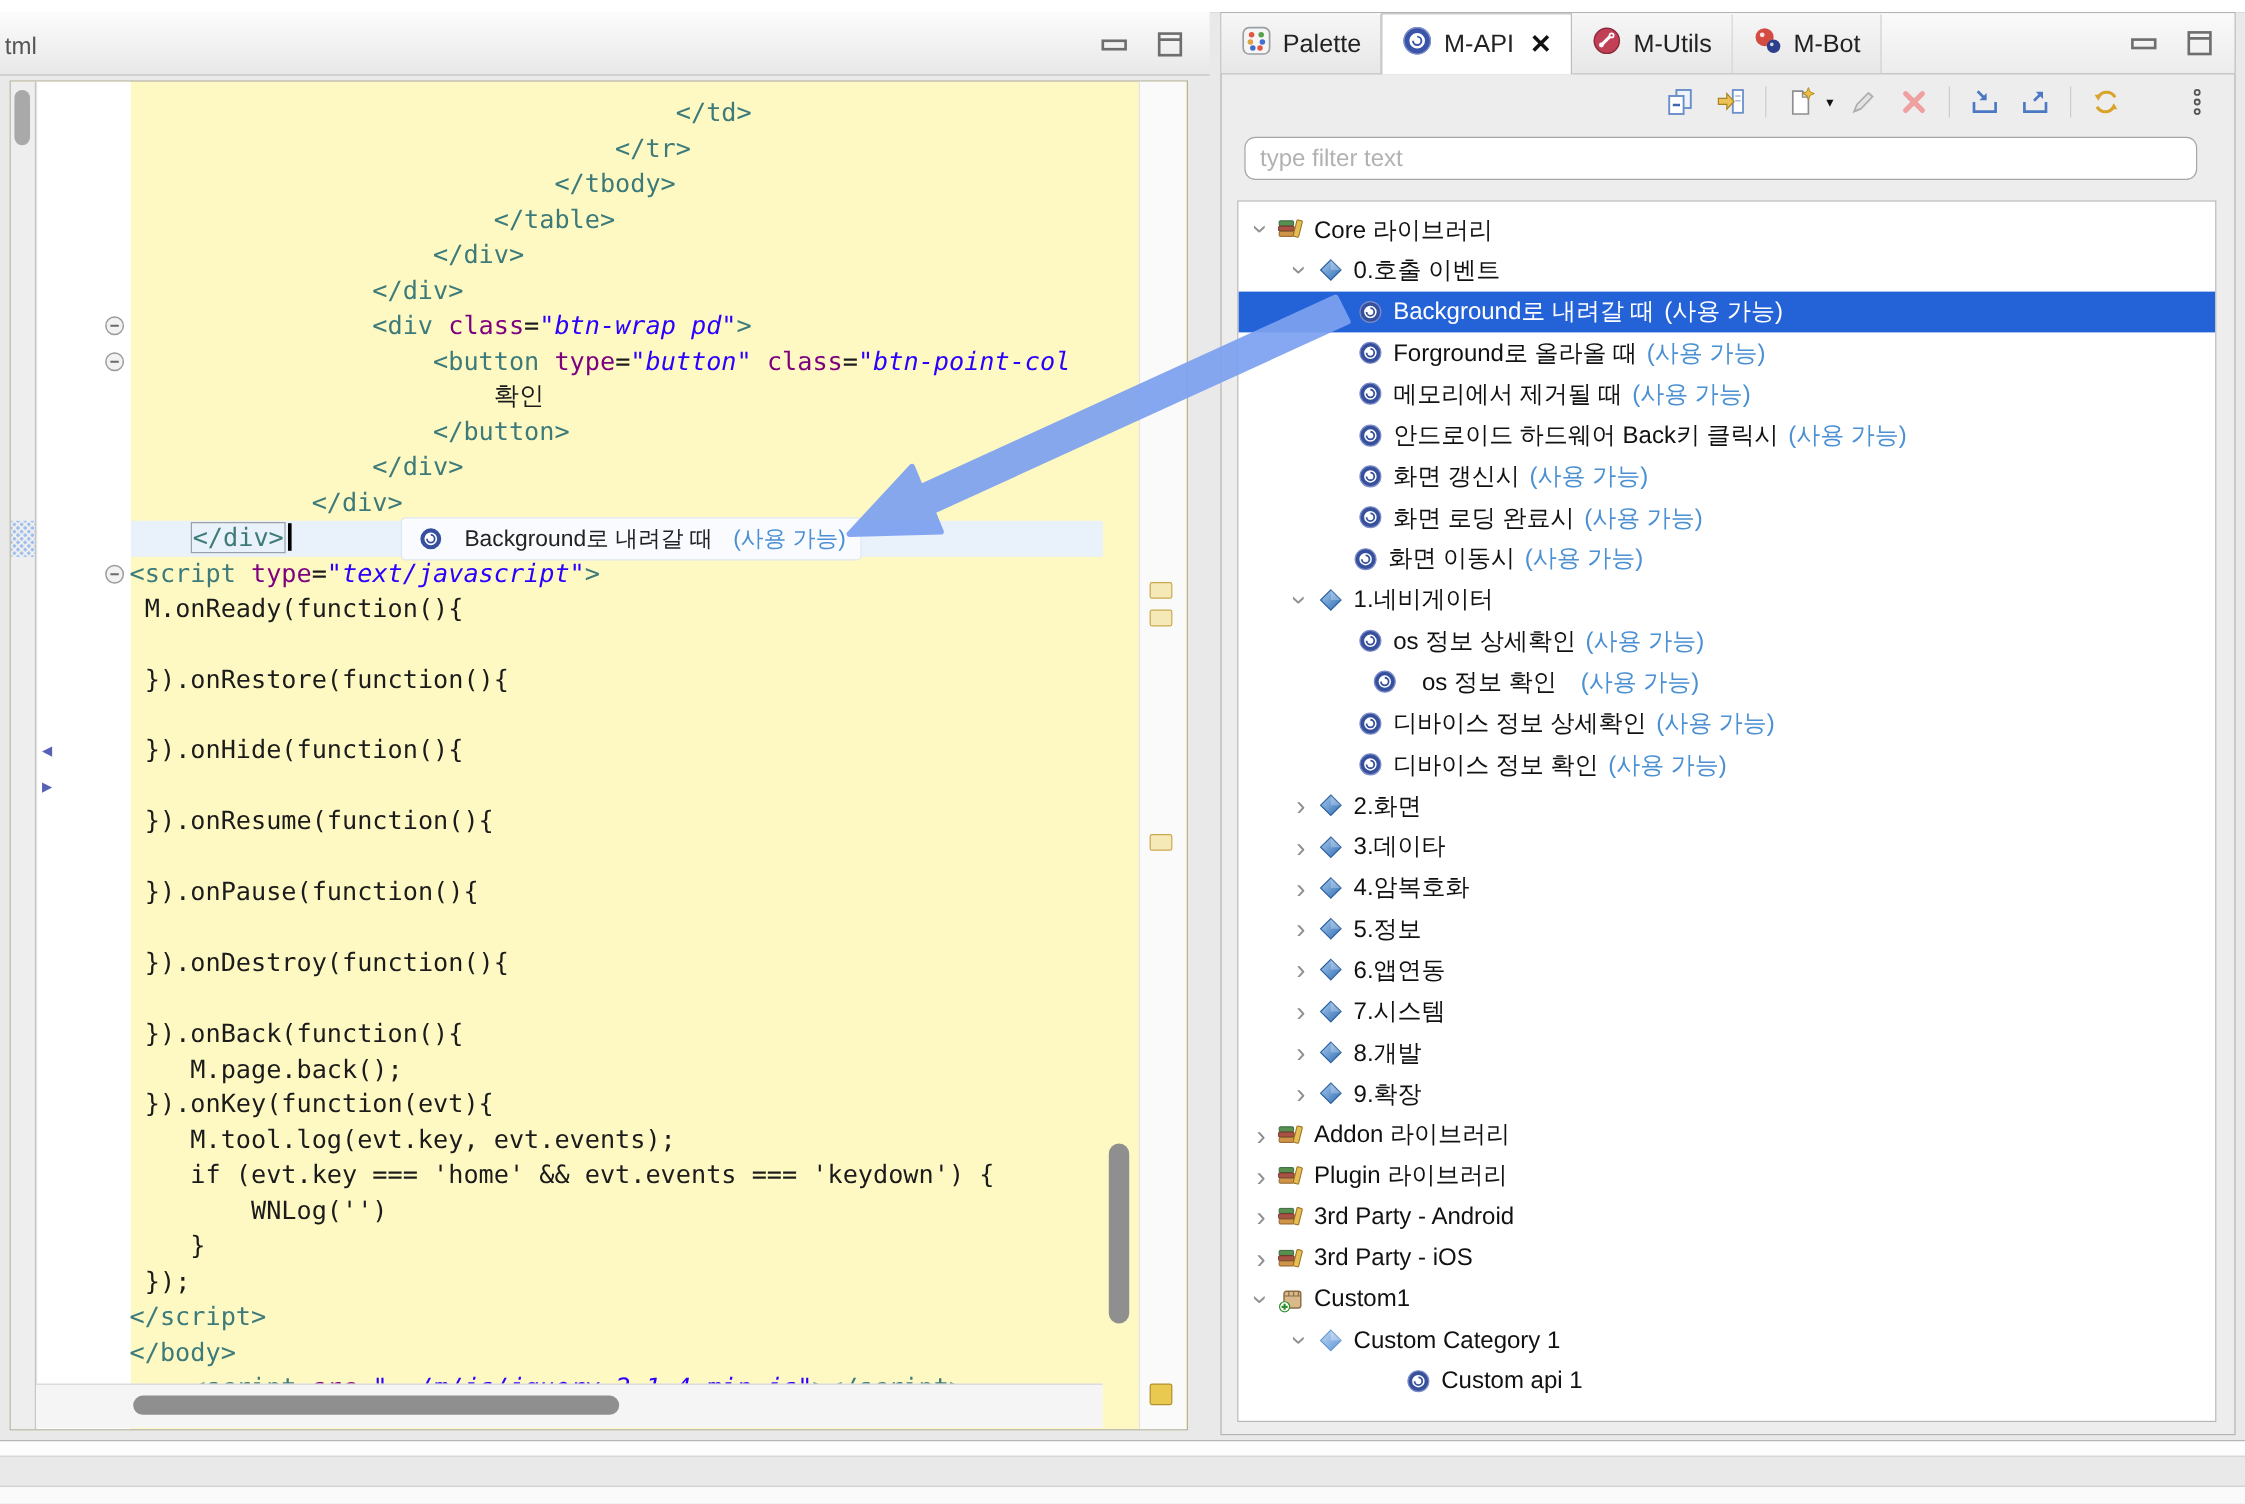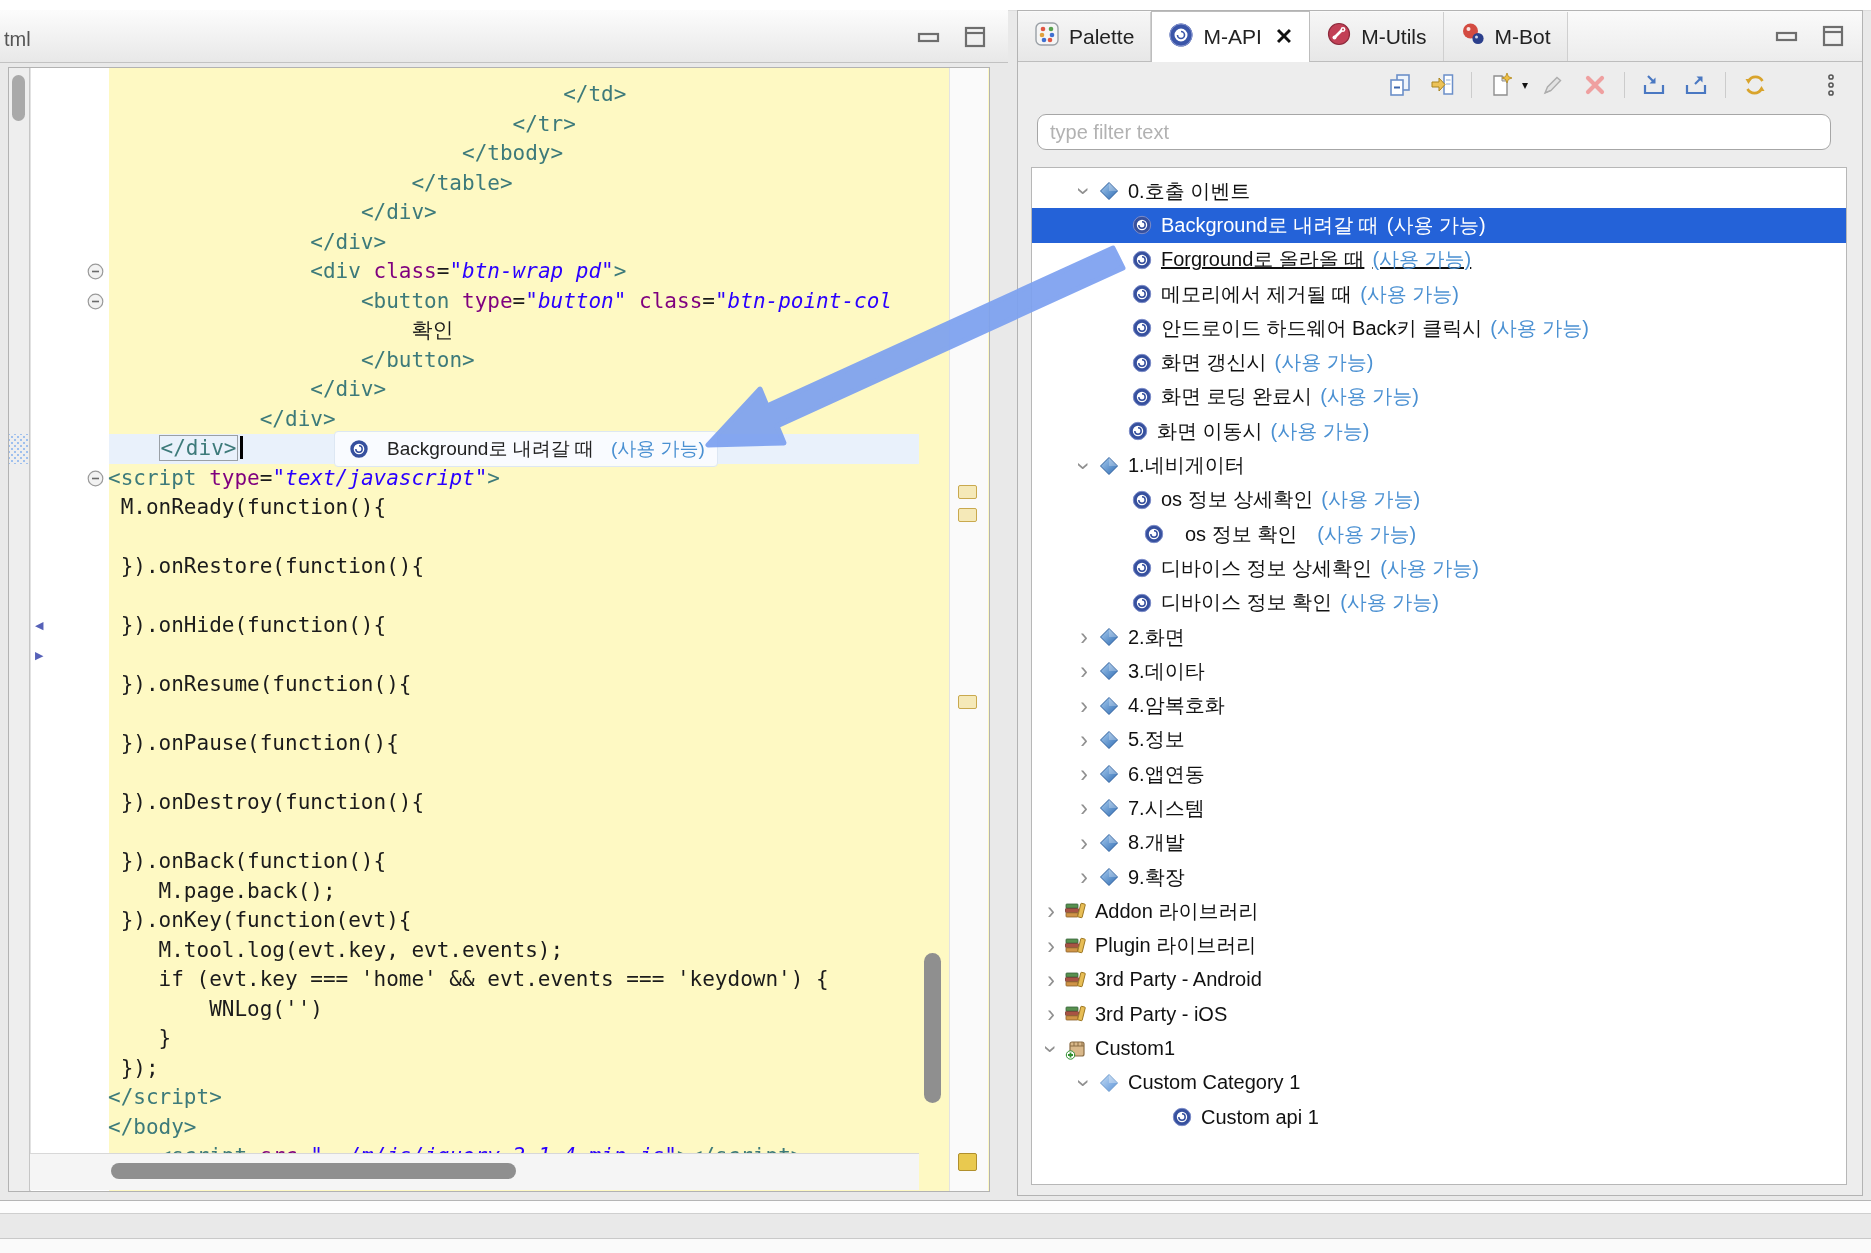--- a/index.html
+++ b/index.html
@@ -280,298 +280,310 @@
       <div class="tb-btn">
         <svg width="26" height="26" viewBox="0 0 26 26">
           <circle cx="13" cy="5" r="2.1" fill="none" stroke="#555" stroke-width="1.5"></circle>
           <circle cx="13" cy="13" r="2.1" fill="none" stroke="#555" stroke-width="1.5"></circle>
           <circle cx="13" cy="21" r="2.1" fill="none" stroke="#555" stroke-width="1.5"></circle>
         </svg>
       </div>
     </div>
   <input class="rp-filter" placeholder="type filter text" style="">
   <div class="tree-box" id="rp-tree">
-      <div class="tree-row" style="padding-left: 39px;">
+      <div class="tree-row" style="padding-left: 6px;">
         <span class="chev open">›</span>
-        <span class="t-icon">
-          <svg width="20" height="20" viewBox="0 0 20 20">
-            <polygon points="10,1.5 18.5,10 10,18.5 1.5,10" fill="url(#gDiam)" stroke="#2d5f9e" stroke-width="1"></polygon>
-            <polygon points="10,1.5 18.5,10 10,10" fill="#ffffff" opacity="0.25"></polygon>
-          </svg>
-        </span>
-        <span class="t-label">0.호출 이벤트</span>
-      </div>
-      <div class="tree-row sel" style="padding-left: 72px;">
-        <span class="chev"></span>
-        <span class="t-icon">
-          <svg width="20" height="20" viewBox="0 0 20 20">
-            <circle cx="10" cy="10" r="7" fill="#fff" stroke="#36509e" stroke-width="3.6"></circle>
-            <circle cx="10" cy="10" r="8.7" fill="none" stroke="#7c8cc9" stroke-width="1"></circle>
-            <path d="M10 6.8 a3.2 3.2 0 1 1 -3.2 3.2" fill="none" stroke="#36509e" stroke-width="1.5"></path>
-          </svg>
-        </span>
-        <span class="t-label">Background로 내려갈 때</span>
-        <span class="sfx">(사용 가능)</span>
-      </div>
-      <div class="tree-row" style="padding-left: 72px; text-decoration: underline;">
-        <span class="chev"></span>
-        <span class="t-icon">
-          <svg width="20" height="20" viewBox="0 0 20 20">
-            <circle cx="10" cy="10" r="7" fill="#fff" stroke="#36509e" stroke-width="3.6"></circle>
-            <circle cx="10" cy="10" r="8.7" fill="none" stroke="#7c8cc9" stroke-width="1"></circle>
-            <path d="M10 6.8 a3.2 3.2 0 1 1 -3.2 3.2" fill="none" stroke="#36509e" stroke-width="1.5"></path>
-          </svg>
-        </span>
-        <span class="t-label">Forground로 올라올 때</span>
-        <span class="sfx">(사용 가능)</span>
-      </div>
-      <div class="tree-row" style="padding-left: 72px;">
-        <span class="chev"></span>
-        <span class="t-icon">
-          <svg width="20" height="20" viewBox="0 0 20 20">
-            <circle cx="10" cy="10" r="7" fill="#fff" stroke="#36509e" stroke-width="3.6"></circle>
-            <circle cx="10" cy="10" r="8.7" fill="none" stroke="#7c8cc9" stroke-width="1"></circle>
-            <path d="M10 6.8 a3.2 3.2 0 1 1 -3.2 3.2" fill="none" stroke="#36509e" stroke-width="1.5"></path>
-          </svg>
-        </span>
-        <span class="t-label">메모리에서 제거될 때</span>
-        <span class="sfx">(사용 가능)</span>
-      </div>
-      <div class="tree-row" style="padding-left: 72px;">
-        <span class="chev"></span>
-        <span class="t-icon">
-          <svg width="20" height="20" viewBox="0 0 20 20">
-            <circle cx="10" cy="10" r="7" fill="#fff" stroke="#36509e" stroke-width="3.6"></circle>
-            <circle cx="10" cy="10" r="8.7" fill="none" stroke="#7c8cc9" stroke-width="1"></circle>
-            <path d="M10 6.8 a3.2 3.2 0 1 1 -3.2 3.2" fill="none" stroke="#36509e" stroke-width="1.5"></path>
-          </svg>
-        </span>
-        <span class="t-label">안드로이드 하드웨어 Back키 클릭시</span>
-        <span class="sfx">(사용 가능)</span>
-      </div>
-      <div class="tree-row" style="padding-left: 72px;">
-        <span class="chev"></span>
-        <span class="t-icon">
-          <svg width="20" height="20" viewBox="0 0 20 20">
-            <circle cx="10" cy="10" r="7" fill="#fff" stroke="#36509e" stroke-width="3.6"></circle>
-            <circle cx="10" cy="10" r="8.7" fill="none" stroke="#7c8cc9" stroke-width="1"></circle>
-            <path d="M10 6.8 a3.2 3.2 0 1 1 -3.2 3.2" fill="none" stroke="#36509e" stroke-width="1.5"></path>
-          </svg>
-        </span>
-        <span class="t-label">화면 갱신시</span>
-        <span class="sfx">(사용 가능)</span>
-      </div>
-      <div class="tree-row" style="padding-left: 72px;">
-        <span class="chev"></span>
-        <span class="t-icon">
-          <svg width="20" height="20" viewBox="0 0 20 20">
-            <circle cx="10" cy="10" r="7" fill="#fff" stroke="#36509e" stroke-width="3.6"></circle>
-            <circle cx="10" cy="10" r="8.7" fill="none" stroke="#7c8cc9" stroke-width="1"></circle>
-            <path d="M10 6.8 a3.2 3.2 0 1 1 -3.2 3.2" fill="none" stroke="#36509e" stroke-width="1.5"></path>
-          </svg>
-        </span>
-        <span class="t-label">화면 로딩 완료시</span>
-        <span class="sfx">(사용 가능)</span>
-      </div>
-      <div class="tree-row" style="padding-left: 68px;">
-        <span class="chev"></span>
-        <span class="t-icon">
-          <svg width="20" height="20" viewBox="0 0 20 20">
-            <circle cx="10" cy="10" r="7" fill="#fff" stroke="#36509e" stroke-width="3.6"></circle>
-            <circle cx="10" cy="10" r="8.7" fill="none" stroke="#7c8cc9" stroke-width="1"></circle>
-            <path d="M10 6.8 a3.2 3.2 0 1 1 -3.2 3.2" fill="none" stroke="#36509e" stroke-width="1.5"></path>
-          </svg>
-        </span>
-        <span class="t-label">화면 이동시</span>
-        <span class="sfx">(사용 가능)</span>
-      </div>
-      <div class="tree-row" style="padding-left: 39px;">
-        <span class="chev open">›</span>
-        <span class="t-icon">
-          <svg width="20" height="20" viewBox="0 0 20 20">
-            <polygon points="10,1.5 18.5,10 10,18.5 1.5,10" fill="url(#gDiam)" stroke="#2d5f9e" stroke-width="1"></polygon>
-            <polygon points="10,1.5 18.5,10 10,10" fill="#ffffff" opacity="0.25"></polygon>
-          </svg>
-        </span>
-        <span class="t-label">1.네비게이터</span>
-      </div>
-      <div class="tree-row" style="padding-left: 72px; text-align: center;">
-        <span class="chev"></span>
-        <span class="t-icon">
-          <svg width="20" height="20" viewBox="0 0 20 20">
-            <circle cx="10" cy="10" r="7" fill="#fff" stroke="#36509e" stroke-width="3.6"></circle>
-            <circle cx="10" cy="10" r="8.7" fill="none" stroke="#7c8cc9" stroke-width="1"></circle>
-            <path d="M10 6.8 a3.2 3.2 0 1 1 -3.2 3.2" fill="none" stroke="#36509e" stroke-width="1.5"></path>
-          </svg>
-        </span>
-        <span class="t-label">os 정보 상세확인</span>
-        <span class="sfx">(사용 가능)</span>
-      </div>
-      <div class="tree-row" style="padding-left: 72px; gap: 12px;">
-        <span class="chev"></span>
-        <span class="t-icon">
-          <svg width="20" height="20" viewBox="0 0 20 20">
-            <circle cx="10" cy="10" r="7" fill="#fff" stroke="#36509e" stroke-width="3.6"></circle>
-            <circle cx="10" cy="10" r="8.7" fill="none" stroke="#7c8cc9" stroke-width="1"></circle>
-            <path d="M10 6.8 a3.2 3.2 0 1 1 -3.2 3.2" fill="none" stroke="#36509e" stroke-width="1.5"></path>
-          </svg>
-        </span>
-        <span class="t-label">os 정보 확인</span>
-        <span class="sfx">(사용 가능)</span>
-      </div>
-      <div class="tree-row" style="padding-left: 72px;">
-        <span class="chev"></span>
-        <span class="t-icon">
-          <svg width="20" height="20" viewBox="0 0 20 20">
-            <circle cx="10" cy="10" r="7" fill="#fff" stroke="#36509e" stroke-width="3.6"></circle>
-            <circle cx="10" cy="10" r="8.7" fill="none" stroke="#7c8cc9" stroke-width="1"></circle>
-            <path d="M10 6.8 a3.2 3.2 0 1 1 -3.2 3.2" fill="none" stroke="#36509e" stroke-width="1.5"></path>
-          </svg>
-        </span>
-        <span class="t-label">디바이스 정보 상세확인</span>
-        <span class="sfx">(사용 가능)</span>
-      </div>
-      <div class="tree-row" style="padding-left: 72px;">
-        <span class="chev"></span>
-        <span class="t-icon">
-          <svg width="20" height="20" viewBox="0 0 20 20">
-            <circle cx="10" cy="10" r="7" fill="#fff" stroke="#36509e" stroke-width="3.6"></circle>
-            <circle cx="10" cy="10" r="8.7" fill="none" stroke="#7c8cc9" stroke-width="1"></circle>
-            <path d="M10 6.8 a3.2 3.2 0 1 1 -3.2 3.2" fill="none" stroke="#36509e" stroke-width="1.5"></path>
-          </svg>
-        </span>
-        <span class="t-label">디바이스 정보 확인</span>
-        <span class="sfx">(사용 가능)</span>
-      </div>
-      <div class="tree-row" style="padding-left: 39px;">
-        <span class="chev">›</span>
-        <span class="t-icon">
-          <svg width="20" height="20" viewBox="0 0 20 20">
-            <polygon points="10,1.5 18.5,10 10,18.5 1.5,10" fill="url(#gDiam)" stroke="#2d5f9e" stroke-width="1"></polygon>
-            <polygon points="10,1.5 18.5,10 10,10" fill="#ffffff" opacity="0.25"></polygon>
-          </svg>
-        </span>
-        <span class="t-label">2.화면</span>
-      </div>
-      <div class="tree-row" style="padding-left: 39px;">
-        <span class="chev">›</span>
-        <span class="t-icon">
-          <svg width="20" height="20" viewBox="0 0 20 20">
-            <polygon points="10,1.5 18.5,10 10,18.5 1.5,10" fill="url(#gDiam)" stroke="#2d5f9e" stroke-width="1"></polygon>
-            <polygon points="10,1.5 18.5,10 10,10" fill="#ffffff" opacity="0.25"></polygon>
-          </svg>
-        </span>
-        <span class="t-label">3.데이타</span>
-      </div>
-      <div class="tree-row" style="padding-left: 39px;">
-        <span class="chev">›</span>
-        <span class="t-icon">
-          <svg width="20" height="20" viewBox="0 0 20 20">
-            <polygon points="10,1.5 18.5,10 10,18.5 1.5,10" fill="url(#gDiam)" stroke="#2d5f9e" stroke-width="1"></polygon>
-            <polygon points="10,1.5 18.5,10 10,10" fill="#ffffff" opacity="0.25"></polygon>
-          </svg>
-        </span>
-        <span class="t-label">4.암복호화</span>
-      </div>
-      <div class="tree-row" style="padding-left: 39px;">
-        <span class="chev">›</span>
-        <span class="t-icon">
-          <svg width="20" height="20" viewBox="0 0 20 20">
-            <polygon points="10,1.5 18.5,10 10,18.5 1.5,10" fill="url(#gDiam)" stroke="#2d5f9e" stroke-width="1"></polygon>
-            <polygon points="10,1.5 18.5,10 10,10" fill="#ffffff" opacity="0.25"></polygon>
-          </svg>
-        </span>
-        <span class="t-label">5.정보</span>
-      </div>
-      <div class="tree-row" style="padding-left: 39px;">
-        <span class="chev">›</span>
-        <span class="t-icon">
-          <svg width="20" height="20" viewBox="0 0 20 20">
-            <polygon points="10,1.5 18.5,10 10,18.5 1.5,10" fill="url(#gDiam)" stroke="#2d5f9e" stroke-width="1"></polygon>
-            <polygon points="10,1.5 18.5,10 10,10" fill="#ffffff" opacity="0.25"></polygon>
-          </svg>
-        </span>
-        <span class="t-label">6.앱연동</span>
-      </div>
-      <div class="tree-row" style="padding-left: 39px;">
-        <span class="chev">›</span>
-        <span class="t-icon">
-          <svg width="20" height="20" viewBox="0 0 20 20">
-            <polygon points="10,1.5 18.5,10 10,18.5 1.5,10" fill="url(#gDiam)" stroke="#2d5f9e" stroke-width="1"></polygon>
-            <polygon points="10,1.5 18.5,10 10,10" fill="#ffffff" opacity="0.25"></polygon>
-          </svg>
-        </span>
-        <span class="t-label">7.시스템</span>
-      </div>
-      <div class="tree-row" style="padding-left: 39px;">
-        <span class="chev">›</span>
-        <span class="t-icon">
-          <svg width="20" height="20" viewBox="0 0 20 20">
-            <polygon points="10,1.5 18.5,10 10,18.5 1.5,10" fill="url(#gDiam)" stroke="#2d5f9e" stroke-width="1"></polygon>
-            <polygon points="10,1.5 18.5,10 10,10" fill="#ffffff" opacity="0.25"></polygon>
-          </svg>
-        </span>
-        <span class="t-label">8.개발</span>
-      </div>
-      <div class="tree-row" style="padding-left: 39px;">
-        <span class="chev">›</span>
-        <span class="t-icon">
-          <svg width="20" height="20" viewBox="0 0 20 20">
-            <polygon points="10,1.5 18.5,10 10,18.5 1.5,10" fill="url(#gDiam)" stroke="#2d5f9e" stroke-width="1"></polygon>
-            <polygon points="10,1.5 18.5,10 10,10" fill="#ffffff" opacity="0.25"></polygon>
-          </svg>
-        </span>
-        <span class="t-label">9.확장</span>
-      </div>
-      <div class="tree-row" style="padding-left: 6px;">
-        <span class="chev">›</span>
         <span class="t-icon">
           <svg width="22" height="20" viewBox="0 0 22 20">
             <rect x="1" y="3" width="12" height="4.2" rx="0.8" fill="#57904f" stroke="#35623a" stroke-width="0.8"></rect>
             <rect x="0.5" y="7.4" width="13" height="4.2" rx="0.8" fill="#a85343" stroke="#6e352c" stroke-width="0.8"></rect>
             <rect x="1" y="11.8" width="12" height="4.2" rx="0.8" fill="#cf9447" stroke="#8a5f2a" stroke-width="0.8"></rect>
             <rect x="14.2" y="2.5" width="4.6" height="14" rx="0.8" fill="#e7bd55" stroke="#9a7420" stroke-width="0.9" transform="rotate(14 16.5 9.5)"></rect>
           </svg>
         </span>
-        <span class="t-label">Addon 라이브러리</span>
+        <span class="t-label">Core 라이브러리</span>
+      </div>
+      <div class="tree-row" style="padding-left: 39px;">
+        <span class="chev open">›</span>
+        <span class="t-icon">
+          <svg width="20" height="20" viewBox="0 0 20 20">
+            <polygon points="10,1.5 18.5,10 10,18.5 1.5,10" fill="url(#gDiam)" stroke="#2d5f9e" stroke-width="1"></polygon>
+            <polygon points="10,1.5 18.5,10 10,10" fill="#ffffff" opacity="0.25"></polygon>
+          </svg>
+        </span>
+        <span class="t-label">0.호출 이벤트</span>
+      </div>
+      <div class="tree-row sel" style="padding-left: 72px;">
+        <span class="chev"></span>
+        <span class="t-icon">
+          <svg width="20" height="20" viewBox="0 0 20 20">
+            <circle cx="10" cy="10" r="7" fill="#fff" stroke="#36509e" stroke-width="3.6"></circle>
+            <circle cx="10" cy="10" r="8.7" fill="none" stroke="#7c8cc9" stroke-width="1"></circle>
+            <path d="M10 6.8 a3.2 3.2 0 1 1 -3.2 3.2" fill="none" stroke="#36509e" stroke-width="1.5"></path>
+          </svg>
+        </span>
+        <span class="t-label">Background로 내려갈 때</span>
+        <span class="sfx">(사용 가능)</span>
+      </div>
+      <div class="tree-row" style="padding-left: 72px;">
+        <span class="chev"></span>
+        <span class="t-icon">
+          <svg width="20" height="20" viewBox="0 0 20 20">
+            <circle cx="10" cy="10" r="7" fill="#fff" stroke="#36509e" stroke-width="3.6"></circle>
+            <circle cx="10" cy="10" r="8.7" fill="none" stroke="#7c8cc9" stroke-width="1"></circle>
+            <path d="M10 6.8 a3.2 3.2 0 1 1 -3.2 3.2" fill="none" stroke="#36509e" stroke-width="1.5"></path>
+          </svg>
+        </span>
+        <span class="t-label">Forground로 올라올 때</span>
+        <span class="sfx">(사용 가능)</span>
+      </div>
+      <div class="tree-row" style="padding-left: 72px;">
+        <span class="chev"></span>
+        <span class="t-icon">
+          <svg width="20" height="20" viewBox="0 0 20 20">
+            <circle cx="10" cy="10" r="7" fill="#fff" stroke="#36509e" stroke-width="3.6"></circle>
+            <circle cx="10" cy="10" r="8.7" fill="none" stroke="#7c8cc9" stroke-width="1"></circle>
+            <path d="M10 6.8 a3.2 3.2 0 1 1 -3.2 3.2" fill="none" stroke="#36509e" stroke-width="1.5"></path>
+          </svg>
+        </span>
+        <span class="t-label">메모리에서 제거될 때</span>
+        <span class="sfx">(사용 가능)</span>
+      </div>
+      <div class="tree-row" style="padding-left: 72px;">
+        <span class="chev"></span>
+        <span class="t-icon">
+          <svg width="20" height="20" viewBox="0 0 20 20">
+            <circle cx="10" cy="10" r="7" fill="#fff" stroke="#36509e" stroke-width="3.6"></circle>
+            <circle cx="10" cy="10" r="8.7" fill="none" stroke="#7c8cc9" stroke-width="1"></circle>
+            <path d="M10 6.8 a3.2 3.2 0 1 1 -3.2 3.2" fill="none" stroke="#36509e" stroke-width="1.5"></path>
+          </svg>
+        </span>
+        <span class="t-label">안드로이드 하드웨어 Back키 클릭시</span>
+        <span class="sfx">(사용 가능)</span>
+      </div>
+      <div class="tree-row" style="padding-left: 72px;">
+        <span class="chev"></span>
+        <span class="t-icon">
+          <svg width="20" height="20" viewBox="0 0 20 20">
+            <circle cx="10" cy="10" r="7" fill="#fff" stroke="#36509e" stroke-width="3.6"></circle>
+            <circle cx="10" cy="10" r="8.7" fill="none" stroke="#7c8cc9" stroke-width="1"></circle>
+            <path d="M10 6.8 a3.2 3.2 0 1 1 -3.2 3.2" fill="none" stroke="#36509e" stroke-width="1.5"></path>
+          </svg>
+        </span>
+        <span class="t-label">화면 갱신시</span>
+        <span class="sfx">(사용 가능)</span>
+      </div>
+      <div class="tree-row" style="padding-left: 72px;">
+        <span class="chev"></span>
+        <span class="t-icon">
+          <svg width="20" height="20" viewBox="0 0 20 20">
+            <circle cx="10" cy="10" r="7" fill="#fff" stroke="#36509e" stroke-width="3.6"></circle>
+            <circle cx="10" cy="10" r="8.7" fill="none" stroke="#7c8cc9" stroke-width="1"></circle>
+            <path d="M10 6.8 a3.2 3.2 0 1 1 -3.2 3.2" fill="none" stroke="#36509e" stroke-width="1.5"></path>
+          </svg>
+        </span>
+        <span class="t-label">화면 로딩 완료시</span>
+        <span class="sfx">(사용 가능)</span>
+      </div>
+      <div class="tree-row" style="padding-left: 68px;">
+        <span class="chev"></span>
+        <span class="t-icon">
+          <svg width="20" height="20" viewBox="0 0 20 20">
+            <circle cx="10" cy="10" r="7" fill="#fff" stroke="#36509e" stroke-width="3.6"></circle>
+            <circle cx="10" cy="10" r="8.7" fill="none" stroke="#7c8cc9" stroke-width="1"></circle>
+            <path d="M10 6.8 a3.2 3.2 0 1 1 -3.2 3.2" fill="none" stroke="#36509e" stroke-width="1.5"></path>
+          </svg>
+        </span>
+        <span class="t-label">화면 이동시</span>
+        <span class="sfx">(사용 가능)</span>
+      </div>
+      <div class="tree-row" style="padding-left: 39px;">
+        <span class="chev open">›</span>
+        <span class="t-icon">
+          <svg width="20" height="20" viewBox="0 0 20 20">
+            <polygon points="10,1.5 18.5,10 10,18.5 1.5,10" fill="url(#gDiam)" stroke="#2d5f9e" stroke-width="1"></polygon>
+            <polygon points="10,1.5 18.5,10 10,10" fill="#ffffff" opacity="0.25"></polygon>
+          </svg>
+        </span>
+        <span class="t-label">1.네비게이터</span>
+      </div>
+      <div class="tree-row" style="padding-left: 72px; text-align: center;">
+        <span class="chev"></span>
+        <span class="t-icon">
+          <svg width="20" height="20" viewBox="0 0 20 20">
+            <circle cx="10" cy="10" r="7" fill="#fff" stroke="#36509e" stroke-width="3.6"></circle>
+            <circle cx="10" cy="10" r="8.7" fill="none" stroke="#7c8cc9" stroke-width="1"></circle>
+            <path d="M10 6.8 a3.2 3.2 0 1 1 -3.2 3.2" fill="none" stroke="#36509e" stroke-width="1.5"></path>
+          </svg>
+        </span>
+        <span class="t-label">os 정보 상세확인</span>
+        <span class="sfx">(사용 가능)</span>
+      </div>
+      <div class="tree-row" style="padding-left: 72px; gap: 12px;">
+        <span class="chev"></span>
+        <span class="t-icon">
+          <svg width="20" height="20" viewBox="0 0 20 20">
+            <circle cx="10" cy="10" r="7" fill="#fff" stroke="#36509e" stroke-width="3.6"></circle>
+            <circle cx="10" cy="10" r="8.7" fill="none" stroke="#7c8cc9" stroke-width="1"></circle>
+            <path d="M10 6.8 a3.2 3.2 0 1 1 -3.2 3.2" fill="none" stroke="#36509e" stroke-width="1.5"></path>
+          </svg>
+        </span>
+        <span class="t-label">os 정보 확인</span>
+        <span class="sfx">(사용 가능)</span>
+      </div>
+      <div class="tree-row" style="padding-left: 72px;">
+        <span class="chev"></span>
+        <span class="t-icon">
+          <svg width="20" height="20" viewBox="0 0 20 20">
+            <circle cx="10" cy="10" r="7" fill="#fff" stroke="#36509e" stroke-width="3.6"></circle>
+            <circle cx="10" cy="10" r="8.7" fill="none" stroke="#7c8cc9" stroke-width="1"></circle>
+            <path d="M10 6.8 a3.2 3.2 0 1 1 -3.2 3.2" fill="none" stroke="#36509e" stroke-width="1.5"></path>
+          </svg>
+        </span>
+        <span class="t-label">디바이스 정보 상세확인</span>
+        <span class="sfx">(사용 가능)</span>
+      </div>
+      <div class="tree-row" style="padding-left: 72px;">
+        <span class="chev"></span>
+        <span class="t-icon">
+          <svg width="20" height="20" viewBox="0 0 20 20">
+            <circle cx="10" cy="10" r="7" fill="#fff" stroke="#36509e" stroke-width="3.6"></circle>
+            <circle cx="10" cy="10" r="8.7" fill="none" stroke="#7c8cc9" stroke-width="1"></circle>
+            <path d="M10 6.8 a3.2 3.2 0 1 1 -3.2 3.2" fill="none" stroke="#36509e" stroke-width="1.5"></path>
+          </svg>
+        </span>
+        <span class="t-label">디바이스 정보 확인</span>
+        <span class="sfx">(사용 가능)</span>
+      </div>
+      <div class="tree-row" style="padding-left: 39px;">
+        <span class="chev">›</span>
+        <span class="t-icon">
+          <svg width="20" height="20" viewBox="0 0 20 20">
+            <polygon points="10,1.5 18.5,10 10,18.5 1.5,10" fill="url(#gDiam)" stroke="#2d5f9e" stroke-width="1"></polygon>
+            <polygon points="10,1.5 18.5,10 10,10" fill="#ffffff" opacity="0.25"></polygon>
+          </svg>
+        </span>
+        <span class="t-label">2.화면</span>
+      </div>
+      <div class="tree-row" style="padding-left: 39px;">
+        <span class="chev">›</span>
+        <span class="t-icon">
+          <svg width="20" height="20" viewBox="0 0 20 20">
+            <polygon points="10,1.5 18.5,10 10,18.5 1.5,10" fill="url(#gDiam)" stroke="#2d5f9e" stroke-width="1"></polygon>
+            <polygon points="10,1.5 18.5,10 10,10" fill="#ffffff" opacity="0.25"></polygon>
+          </svg>
+        </span>
+        <span class="t-label">3.데이타</span>
+      </div>
+      <div class="tree-row" style="padding-left: 39px;">
+        <span class="chev">›</span>
+        <span class="t-icon">
+          <svg width="20" height="20" viewBox="0 0 20 20">
+            <polygon points="10,1.5 18.5,10 10,18.5 1.5,10" fill="url(#gDiam)" stroke="#2d5f9e" stroke-width="1"></polygon>
+            <polygon points="10,1.5 18.5,10 10,10" fill="#ffffff" opacity="0.25"></polygon>
+          </svg>
+        </span>
+        <span class="t-label">4.암복호화</span>
+      </div>
+      <div class="tree-row" style="padding-left: 39px;">
+        <span class="chev">›</span>
+        <span class="t-icon">
+          <svg width="20" height="20" viewBox="0 0 20 20">
+            <polygon points="10,1.5 18.5,10 10,18.5 1.5,10" fill="url(#gDiam)" stroke="#2d5f9e" stroke-width="1"></polygon>
+            <polygon points="10,1.5 18.5,10 10,10" fill="#ffffff" opacity="0.25"></polygon>
+          </svg>
+        </span>
+        <span class="t-label">5.정보</span>
+      </div>
+      <div class="tree-row" style="padding-left: 39px;">
+        <span class="chev">›</span>
+        <span class="t-icon">
+          <svg width="20" height="20" viewBox="0 0 20 20">
+            <polygon points="10,1.5 18.5,10 10,18.5 1.5,10" fill="url(#gDiam)" stroke="#2d5f9e" stroke-width="1"></polygon>
+            <polygon points="10,1.5 18.5,10 10,10" fill="#ffffff" opacity="0.25"></polygon>
+          </svg>
+        </span>
+        <span class="t-label">6.앱연동</span>
+      </div>
+      <div class="tree-row" style="padding-left: 39px;">
+        <span class="chev">›</span>
+        <span class="t-icon">
+          <svg width="20" height="20" viewBox="0 0 20 20">
+            <polygon points="10,1.5 18.5,10 10,18.5 1.5,10" fill="url(#gDiam)" stroke="#2d5f9e" stroke-width="1"></polygon>
+            <polygon points="10,1.5 18.5,10 10,10" fill="#ffffff" opacity="0.25"></polygon>
+          </svg>
+        </span>
+        <span class="t-label">7.시스템</span>
+      </div>
+      <div class="tree-row" style="padding-left: 39px;">
+        <span class="chev">›</span>
+        <span class="t-icon">
+          <svg width="20" height="20" viewBox="0 0 20 20">
+            <polygon points="10,1.5 18.5,10 10,18.5 1.5,10" fill="url(#gDiam)" stroke="#2d5f9e" stroke-width="1"></polygon>
+            <polygon points="10,1.5 18.5,10 10,10" fill="#ffffff" opacity="0.25"></polygon>
+          </svg>
+        </span>
+        <span class="t-label">8.개발</span>
+      </div>
+      <div class="tree-row" style="padding-left: 39px;">
+        <span class="chev">›</span>
+        <span class="t-icon">
+          <svg width="20" height="20" viewBox="0 0 20 20">
+            <polygon points="10,1.5 18.5,10 10,18.5 1.5,10" fill="url(#gDiam)" stroke="#2d5f9e" stroke-width="1"></polygon>
+            <polygon points="10,1.5 18.5,10 10,10" fill="#ffffff" opacity="0.25"></polygon>
+          </svg>
+        </span>
+        <span class="t-label">9.확장</span>
       </div>
       <div class="tree-row" style="padding-left: 6px;">
         <span class="chev">›</span>
         <span class="t-icon">
           <svg width="22" height="20" viewBox="0 0 22 20">
             <rect x="1" y="3" width="12" height="4.2" rx="0.8" fill="#57904f" stroke="#35623a" stroke-width="0.8"></rect>
             <rect x="0.5" y="7.4" width="13" height="4.2" rx="0.8" fill="#a85343" stroke="#6e352c" stroke-width="0.8"></rect>
             <rect x="1" y="11.8" width="12" height="4.2" rx="0.8" fill="#cf9447" stroke="#8a5f2a" stroke-width="0.8"></rect>
             <rect x="14.2" y="2.5" width="4.6" height="14" rx="0.8" fill="#e7bd55" stroke="#9a7420" stroke-width="0.9" transform="rotate(14 16.5 9.5)"></rect>
           </svg>
         </span>
-        <span class="t-label">Plugin 라이브러리</span>
+        <span class="t-label">Addon 라이브러리</span>
       </div>
       <div class="tree-row" style="padding-left: 6px;">
         <span class="chev">›</span>
         <span class="t-icon">
           <svg width="22" height="20" viewBox="0 0 22 20">
             <rect x="1" y="3" width="12" height="4.2" rx="0.8" fill="#57904f" stroke="#35623a" stroke-width="0.8"></rect>
             <rect x="0.5" y="7.4" width="13" height="4.2" rx="0.8" fill="#a85343" stroke="#6e352c" stroke-width="0.8"></rect>
             <rect x="1" y="11.8" width="12" height="4.2" rx="0.8" fill="#cf9447" stroke="#8a5f2a" stroke-width="0.8"></rect>
             <rect x="14.2" y="2.5" width="4.6" height="14" rx="0.8" fill="#e7bd55" stroke="#9a7420" stroke-width="0.9" transform="rotate(14 16.5 9.5)"></rect>
           </svg>
         </span>
-        <span class="t-label">3rd Party - Android</span>
+        <span class="t-label">Plugin 라이브러리</span>
       </div>
       <div class="tree-row" style="padding-left: 6px;">
         <span class="chev">›</span>
         <span class="t-icon">
           <svg width="22" height="20" viewBox="0 0 22 20">
             <rect x="1" y="3" width="12" height="4.2" rx="0.8" fill="#57904f" stroke="#35623a" stroke-width="0.8"></rect>
             <rect x="0.5" y="7.4" width="13" height="4.2" rx="0.8" fill="#a85343" stroke="#6e352c" stroke-width="0.8"></rect>
             <rect x="1" y="11.8" width="12" height="4.2" rx="0.8" fill="#cf9447" stroke="#8a5f2a" stroke-width="0.8"></rect>
             <rect x="14.2" y="2.5" width="4.6" height="14" rx="0.8" fill="#e7bd55" stroke="#9a7420" stroke-width="0.9" transform="rotate(14 16.5 9.5)"></rect>
           </svg>
         </span>
+        <span class="t-label">3rd Party - Android</span>
+      </div>
+      <div class="tree-row" style="padding-left: 6px;">
+        <span class="chev">›</span>
+        <span class="t-icon">
+          <svg width="22" height="20" viewBox="0 0 22 20">
+            <rect x="1" y="3" width="12" height="4.2" rx="0.8" fill="#57904f" stroke="#35623a" stroke-width="0.8"></rect>
+            <rect x="0.5" y="7.4" width="13" height="4.2" rx="0.8" fill="#a85343" stroke="#6e352c" stroke-width="0.8"></rect>
+            <rect x="1" y="11.8" width="12" height="4.2" rx="0.8" fill="#cf9447" stroke="#8a5f2a" stroke-width="0.8"></rect>
+            <rect x="14.2" y="2.5" width="4.6" height="14" rx="0.8" fill="#e7bd55" stroke="#9a7420" stroke-width="0.9" transform="rotate(14 16.5 9.5)"></rect>
+          </svg>
+        </span>
         <span class="t-label">3rd Party - iOS</span>
       </div>
       <div class="tree-row" style="padding-left: 6px;">
         <span class="chev open">›</span>
         <span class="t-icon">
           <svg width="22" height="22" viewBox="0 0 22 22">
             <rect x="5" y="4" width="14" height="14" rx="2" fill="#d9b88a" stroke="#8a6d45" stroke-width="1.2"></rect>
             <path d="M5 8 h14 M9 4 v4 M13 4 v4 M17 4 v4" stroke="#8a6d45" stroke-width="1" fill="none"></path>
             <circle cx="5.5" cy="17" r="4.2" fill="#fff" stroke="#2f8f2f" stroke-width="1"></circle>
             <path d="M5.5 14.5 v5 M3 17 h5" stroke="#2f8f2f" stroke-width="1.8"></path>

